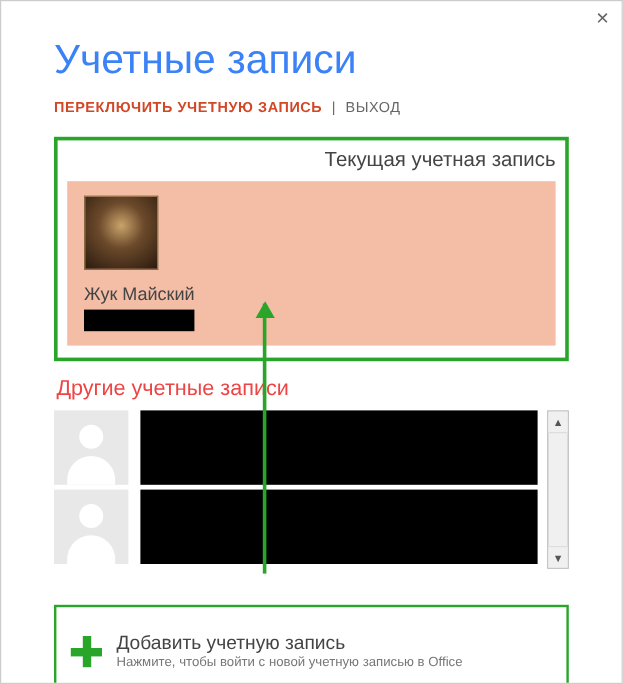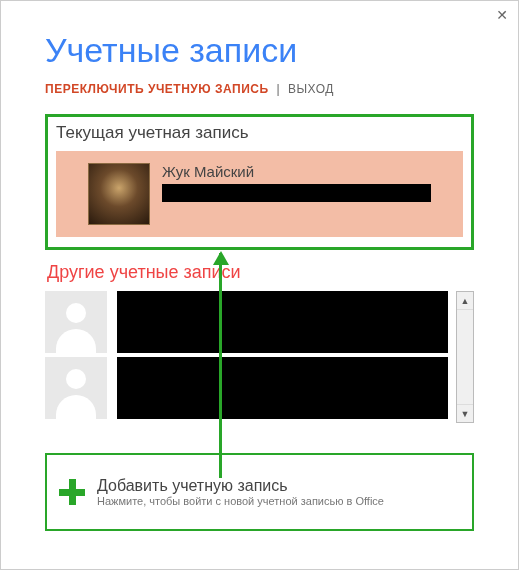--- a/index.html
+++ b/index.html
@@ -44,33 +44,35 @@
     margin: 0 4px;
   }
   .linkbar .signout {
     color: #666;
     cursor: pointer;
   }
   .green-box {
     border: 3px solid #29a629;
     padding: 6px 8px 10px 8px;
     margin-bottom: 12px;
+    text-align: right;
   }
   .section-label {
     font-size: 17px;
     color: #444;
     margin-bottom: 8px;
     font-weight: 400;
   }
   .current-card {
     background: #f3bda6;
-    padding: 12px 32px;
+    padding: 12px 14px;
     display: flex;
     align-items: flex-start;
     gap: 12px;
+    flex-direction: column;
   }
   .avatar-current {
     width: 62px;
     height: 62px;
     background: radial-gradient(circle at 50% 40%, #caa46b 0%, #6c4a2b 40%, #2a1a0d 100%);
     border: 1px solid #8a6a42;
     flex-shrink: 0;
   }
   .current-info { flex: 1; }
   .current-name {
@@ -250,19 +252,19 @@
       <div class="scroll-btn">▲</div>
       <div class="scroll-track"></div>
       <div class="scroll-btn down">▼</div>
     </div>
   </div>
 
   <div class="add-box">
     <div class="plus-icon"></div>
     <div class="add-text">
       <div class="add-title">Добавить учетную запись</div>
-      <div class="add-sub">Нажмите, чтобы войти с новой учетной записью в Office</div>
+      <div class="add-sub">Нажмите, чтобы войти с новой учетную записью в Office</div>
     </div>
   </div>
 
 </div>
 
 <div class="arrow-annotation"></div>
 
 </body></html>

